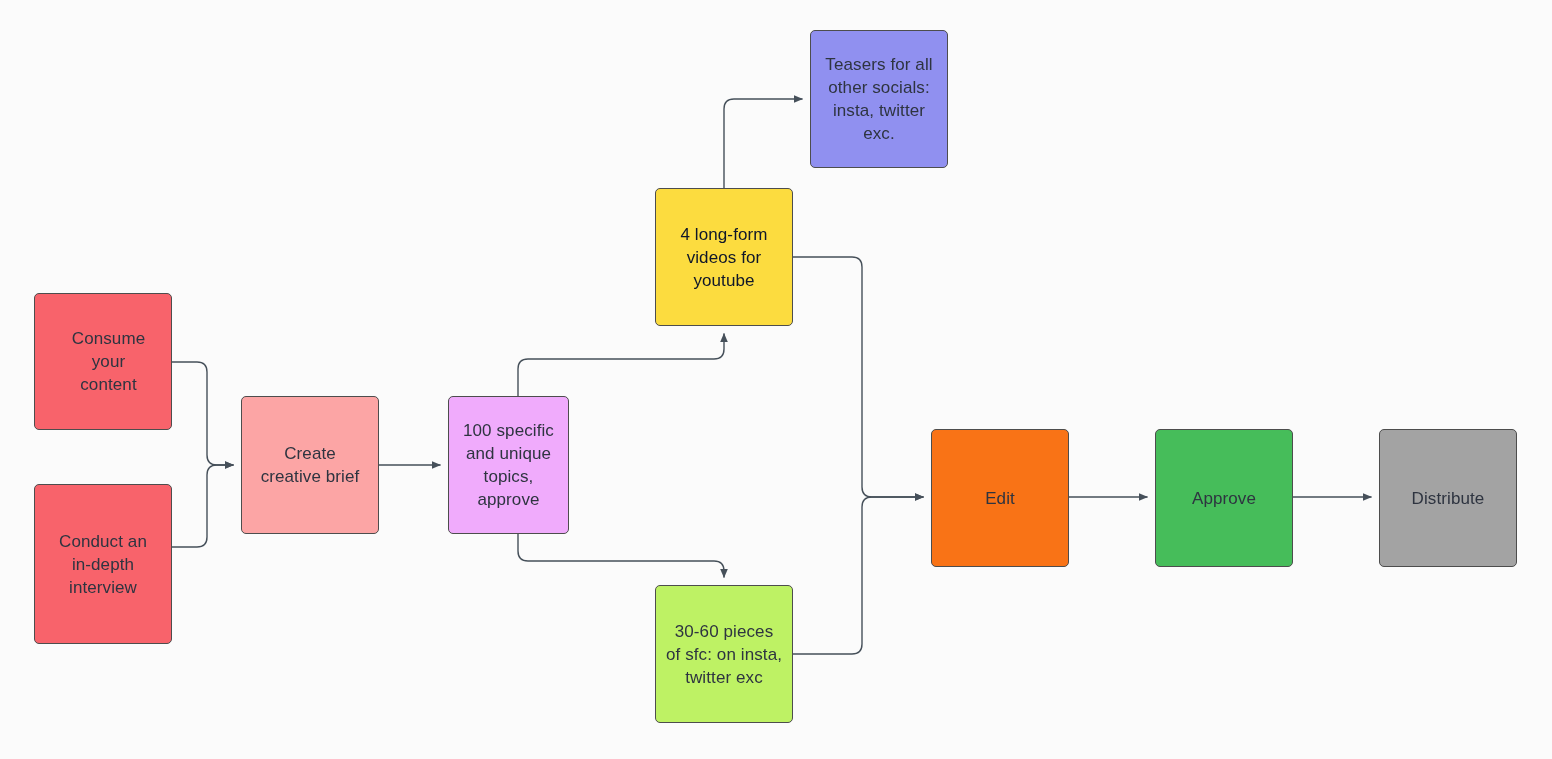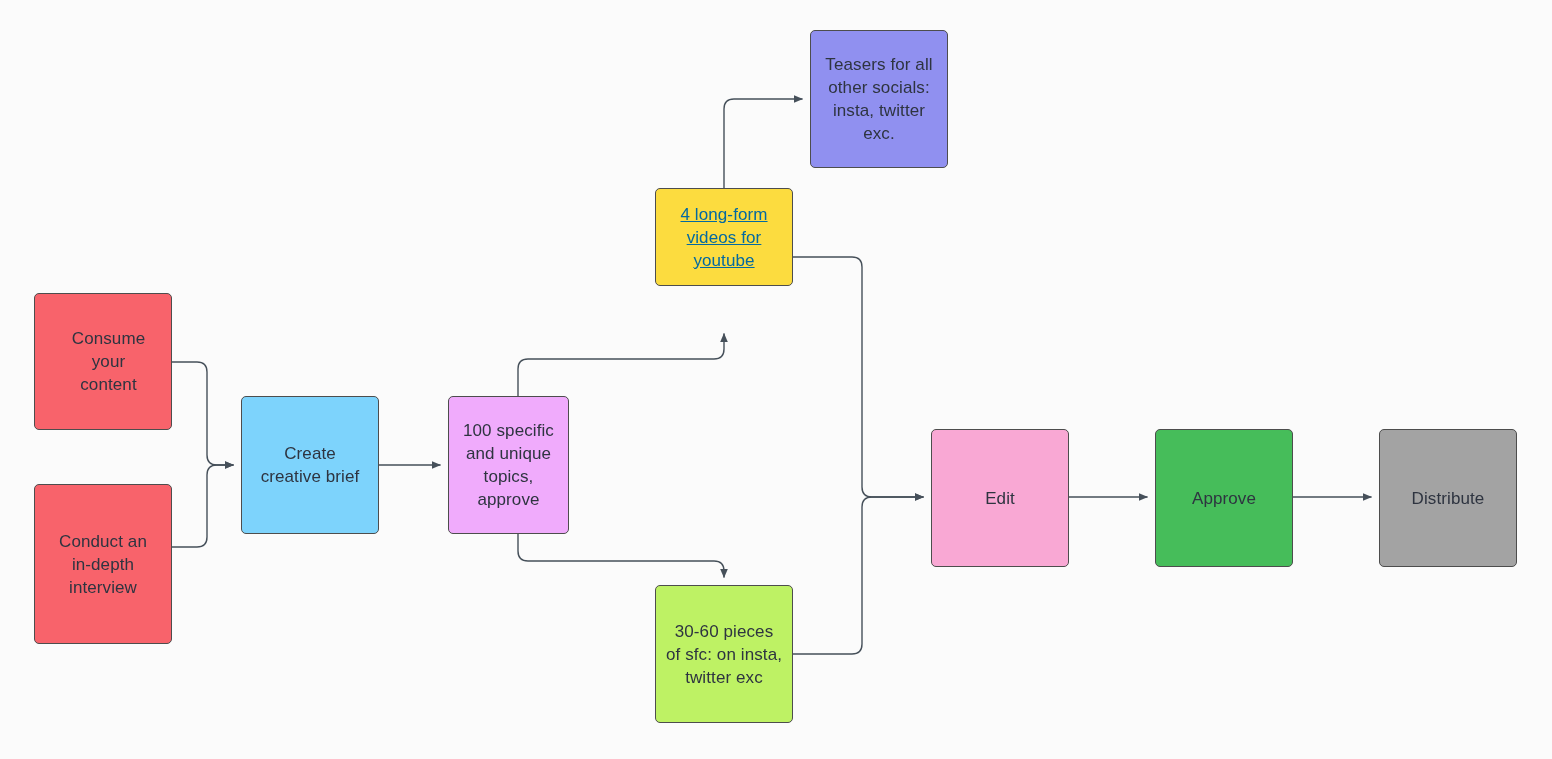--- a/index.html
+++ b/index.html
@@ -71,34 +71,34 @@
         <path d="M 1293 497 L 1371 497" fill="none" stroke="#46505a" stroke-width="1.4" stroke-linecap="round" stroke-linejoin="round" marker-end="url(#arrowhead)"></path>
       </g>
   </svg>
 
   <div id="node-layer">
       <div class="node" style="left: 34px; top: 293px; width: 138px; height: 137px; background: rgb(248, 99, 107); border-color: rgb(77, 77, 77); color: rgb(46, 52, 64); padding-left: 19px;"><span class="node-label">Consume your
 content</span></div>
       <div class="node" style="left: 34px; top: 484px; width: 138px; height: 160px; background: rgb(248, 99, 107); border-color: rgb(77, 77, 77); color: rgb(46, 52, 64);"><span class="node-label">Conduct an
 in-depth
 interview</span></div>
-      <div class="node" style="left: 241px; top: 396px; width: 138px; height: 138px; background: #7dd3fc; border-color: rgb(77, 77, 77); color: rgb(46, 52, 64);"><span class="node-label">Create
+      <div class="node" style="left: 241px; top: 396px; width: 138px; height: 138px; background: #fca5a5; border-color: rgb(77, 77, 77); color: rgb(46, 52, 64);"><span class="node-label">Create
 creative brief</span></div>
       <div class="node" style="left: 448px; top: 396px; width: 121px; height: 138px; background: #f0abfc; border-color: rgb(77, 77, 77); color: rgb(46, 52, 64);"><span class="node-label">100 specific
 and unique
 topics,
 approve</span></div>
-      <div class="node" style="left: 655px; top: 188px; width: 138px; height: 98px; background: rgb(252, 220, 63); border-color: rgb(77, 77, 77); color: #0369a1; text-decoration: underline;"><span class="node-label">4 long-form
+      <div class="node" style="left: 655px; top: 188px; width: 138px; height: 138px; background: rgb(252, 220, 63); border-color: rgb(77, 77, 77); color: #0f172a;"><span class="node-label">4 long-form
 videos for
 youtube</span></div>
       <div class="node" style="left: 810px; top: 30px; width: 138px; height: 138px; background: rgb(144, 144, 240); border-color: rgb(77, 77, 77); color: rgb(46, 52, 64);"><span class="node-label">Teasers for all
 other socials:
 insta, twitter
 exc.</span></div>
       <div class="node" style="left: 655px; top: 585px; width: 138px; height: 138px; background: #bef264; border-color: rgb(77, 77, 77); color: rgb(46, 52, 64);"><span class="node-label">30-60 pieces
 of sfc: on insta,
 twitter exc</span></div>
-      <div class="node" style="left: 931px; top: 429px; width: 138px; height: 138px; background: #f9a8d4; border-color: rgb(77, 77, 77); color: rgb(46, 52, 64);"><span class="node-label">Edit</span></div>
+      <div class="node" style="left: 931px; top: 429px; width: 138px; height: 138px; background: #f97316; border-color: rgb(77, 77, 77); color: rgb(46, 52, 64);"><span class="node-label">Edit</span></div>
       <div class="node" style="left: 1155px; top: 429px; width: 138px; height: 138px; background: rgb(70, 189, 90); border-color: rgb(77, 77, 77); color: rgb(46, 52, 64);"><span class="node-label">Approve</span></div>
       <div class="node" style="left: 1379px; top: 429px; width: 138px; height: 138px; background: #a3a3a3; border-color: rgb(77, 77, 77); color: rgb(46, 52, 64);"><span class="node-label">Distribute</span></div>
     </div>
 
 </div>
 
 </body></html>

